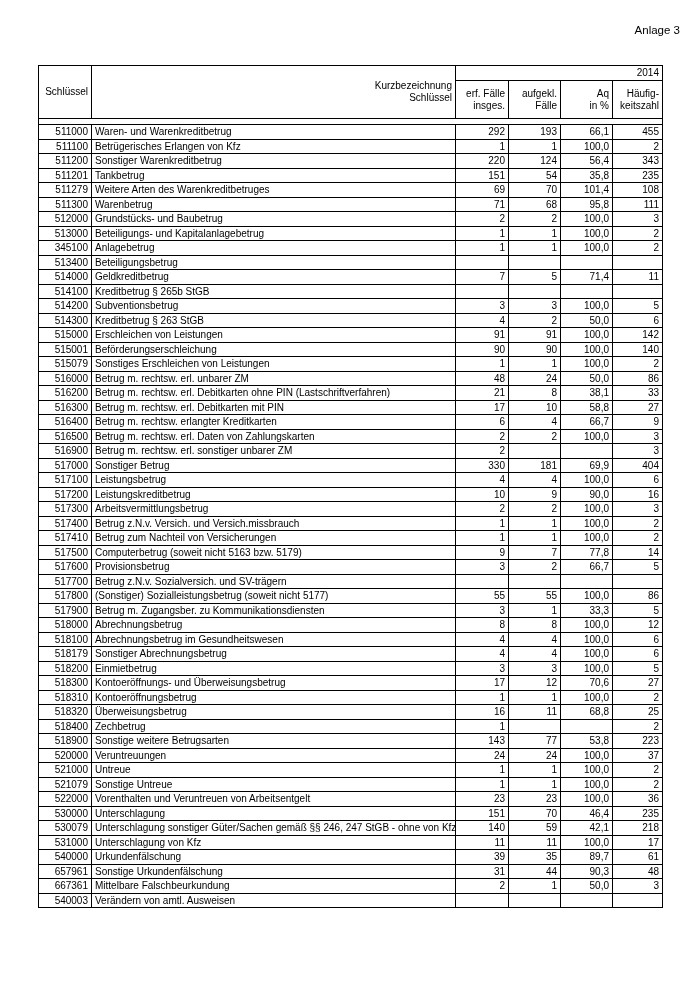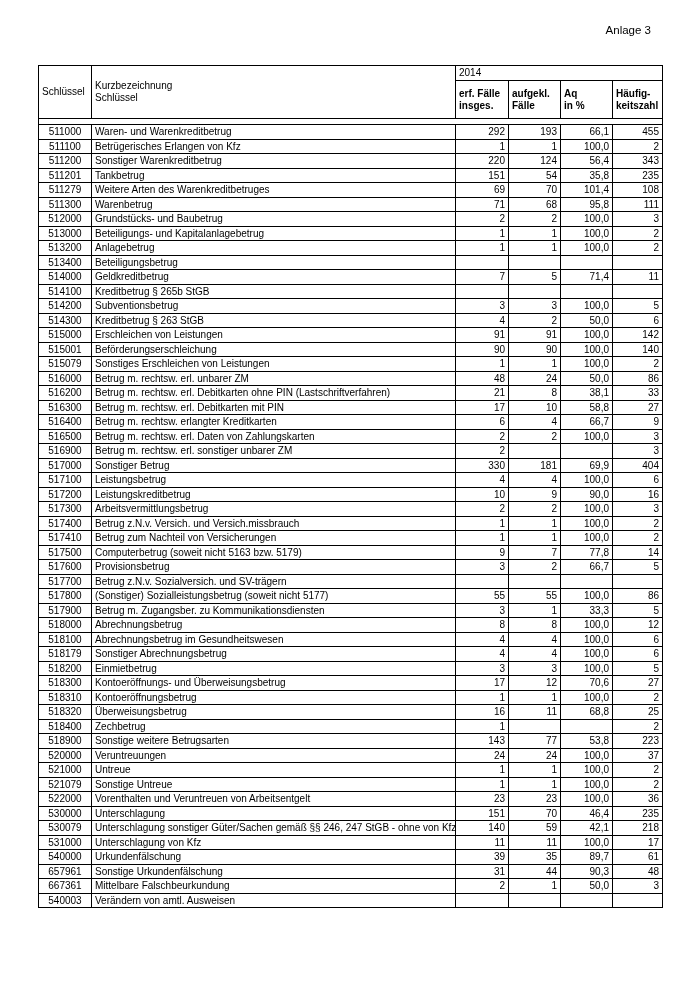--- a/index.html
+++ b/index.html
@@ -11,21 +11,21 @@
   }
   .page {
     position: relative;
     width: 700px; height: 990px;
     background: #ffffff;
     overflow: hidden;
   }
   .annotation {
     position: absolute;
     top: 24px;
-    right: 49px;
+    right: 20px;
     font-size: 11.5px;
     color: #000;
     text-align: right;
   }
   table.stats {
     position: absolute;
     top: 65px;
     left: 38px;
     width: 624px;
     border-collapse: collapse;
@@ -33,31 +33,31 @@
   }
   th, td {
     border: 1px solid #000;
     font-size: 10px;
     font-weight: normal;
     padding: 0 3px;
     overflow: hidden;
     white-space: nowrap;
   }
   thead th {
-    text-align: left;
+    text-align: right;
     vertical-align: middle;
     line-height: 12px;
   }
   tr.year-row th.year-cell { height: 15px; }
-  tr.subhead-row th { height: 38px; font-weight: bold; }
+  tr.subhead-row th { height: 38px; }
   tbody td {
     height: 14.5px;
     line-height: 13px;
   }
-  .cell-key   { text-align: center; }
+  .cell-key   { text-align: right; }
   .cell-label { text-align: left; }
   .cell-num   { text-align: right; }
   tr.spacer-row td {
     height: 6px;
     border-left: 1px solid #000;
     border-right: 1px solid #000;
     border-top: 1px solid #000;
     border-bottom: 1px solid #000;
     padding: 0;
   }
@@ -172,21 +172,21 @@
         </tr>
         <tr>
           <td class="cell-key">513000</td>
           <td class="cell-label">Beteiligungs- und Kapitalanlagebetrug</td>
           <td class="cell-num">1</td>
           <td class="cell-num">1</td>
           <td class="cell-num">100,0</td>
           <td class="cell-num">2</td>
         </tr>
         <tr>
-          <td class="cell-key">513200</td>
+          <td class="cell-key">345100</td>
           <td class="cell-label">Anlagebetrug</td>
           <td class="cell-num">1</td>
           <td class="cell-num">1</td>
           <td class="cell-num">100,0</td>
           <td class="cell-num">2</td>
         </tr>
         <tr>
           <td class="cell-key">513400</td>
           <td class="cell-label">Beteiligungsbetrug</td>
           <td class="cell-num"></td>

